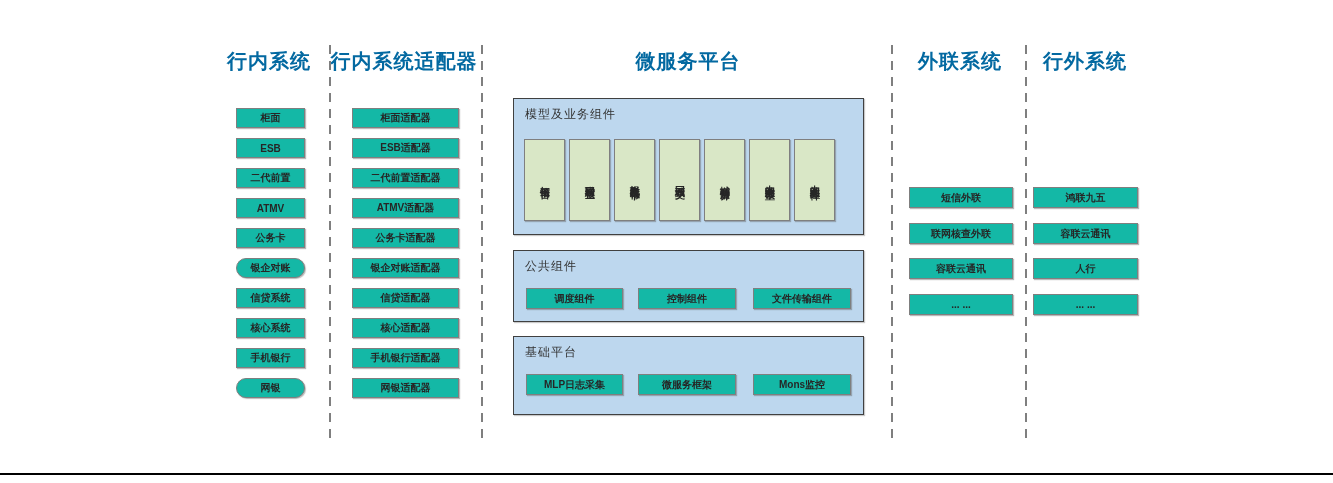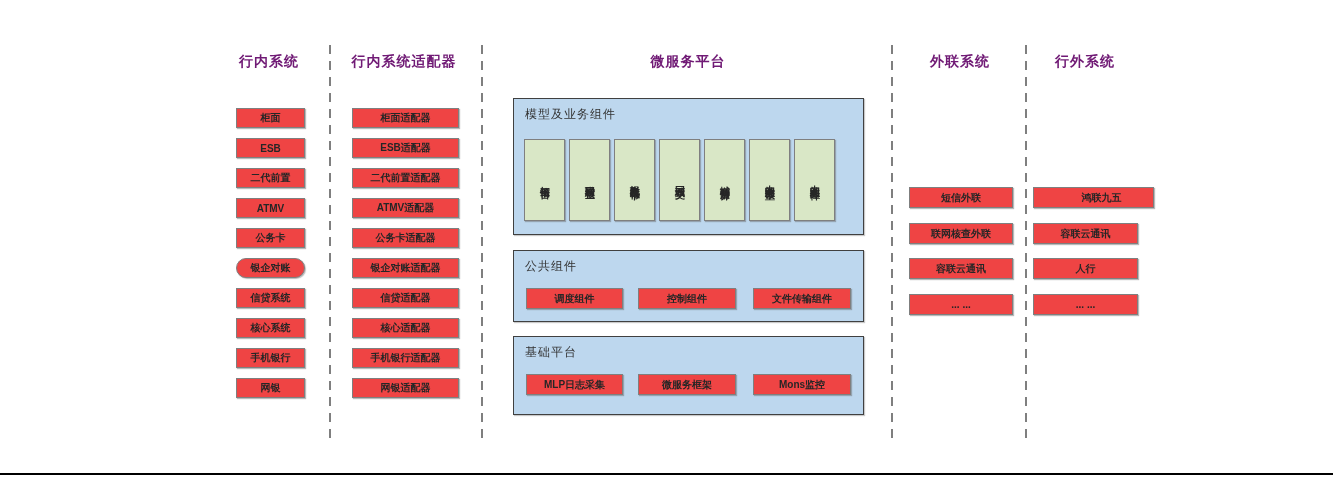--- a/index.html
+++ b/index.html
@@ -2,28 +2,28 @@
 <html><head>
 <meta charset="utf-8">
 <style>
   html,body{margin:0;padding:0;background:#fff;}
   .canvas{
     position:relative;width:1333px;height:483px;background:#ffffff;
     font-family:"Liberation Sans","DejaVu Sans",sans-serif;overflow:hidden;
   }
   .hdr{
     position:absolute;height:22px;line-height:22px;text-align:center;
-    font-size:14px;font-weight:bold;color:#701a75;letter-spacing:1px;
+    font-size:20px;font-weight:bold;color:#0369a1;letter-spacing:1px;
   }
   .vdash{
     position:absolute;top:45px;height:398px;width:2px;
     background:repeating-linear-gradient(to bottom,#7f7f7f 0 9px,transparent 9px 16px);
   }
   .gbox{
-    position:absolute;background:#ef4444;border:1px solid #7f7f7f;
+    position:absolute;background:#14b8a6;border:1px solid #7f7f7f;
     box-shadow:1px 1px 1px rgba(100,100,100,.45);
     display:flex;align-items:center;justify-content:center;
     font-size:10px;font-weight:bold;color:#262626;white-space:nowrap;
   }
   .bluebox{
     position:absolute;background:#bdd7ee;border:1px solid #404040;
     box-shadow:1px 1px 1px rgba(100,100,100,.35);
   }
   .bluelabel{
     position:absolute;left:11px;top:7px;font-size:12px;color:#333333;
@@ -59,21 +59,21 @@
 
   <div class="gbox" style="left:236px;top:108px;width:67px;height:18px;">柜面</div>
   <div class="gbox" style="left:236px;top:138px;width:67px;height:18px;">ESB</div>
   <div class="gbox" style="left:236px;top:168px;width:67px;height:18px;">二代前置</div>
   <div class="gbox" style="left:236px;top:198px;width:67px;height:18px;">ATMV</div>
   <div class="gbox" style="left:236px;top:228px;width:67px;height:18px;">公务卡</div>
   <div class="gbox" style="left:236px;top:258px;width:67px;height:18px;border-radius:10px;">银企对账</div>
   <div class="gbox" style="left:236px;top:288px;width:67px;height:18px;">信贷系统</div>
   <div class="gbox" style="left:236px;top:318px;width:67px;height:18px;">核心系统</div>
   <div class="gbox" style="left:236px;top:348px;width:67px;height:18px;">手机银行</div>
-  <div class="gbox" style="left:236px;top:378px;width:67px;height:18px;">网银</div>
+  <div class="gbox" style="left:236px;top:378px;width:67px;height:18px;border-radius:10px;">网银</div>
 
   <div class="gbox" style="left:352px;top:108px;width:105px;height:18px;">柜面适配器</div>
   <div class="gbox" style="left:352px;top:138px;width:105px;height:18px;">ESB适配器</div>
   <div class="gbox" style="left:352px;top:168px;width:105px;height:18px;">二代前置适配器</div>
   <div class="gbox" style="left:352px;top:198px;width:105px;height:18px;">ATMV适配器</div>
   <div class="gbox" style="left:352px;top:228px;width:105px;height:18px;">公务卡适配器</div>
   <div class="gbox" style="left:352px;top:258px;width:105px;height:18px;">银企对账适配器</div>
   <div class="gbox" style="left:352px;top:288px;width:105px;height:18px;">信贷适配器</div>
   <div class="gbox" style="left:352px;top:318px;width:105px;height:18px;">核心适配器</div>
   <div class="gbox" style="left:352px;top:348px;width:105px;height:18px;">手机银行适配器</div>
@@ -102,20 +102,20 @@
     <div class="gbox" style="left:12px;top:37px;width:95px;height:19px;">MLP日志采集</div>
     <div class="gbox" style="left:124px;top:37px;width:96px;height:19px;">微服务框架</div>
     <div class="gbox" style="left:239px;top:37px;width:96px;height:19px;">Mons监控</div>
   </div>
 
   <div class="gbox" style="left:909px;top:187px;width:102px;height:19px;">短信外联</div>
   <div class="gbox" style="left:909px;top:223px;width:102px;height:19px;">联网核查外联</div>
   <div class="gbox" style="left:909px;top:258px;width:102px;height:19px;">容联云通讯</div>
   <div class="gbox" style="left:909px;top:294px;width:102px;height:19px;">... ...</div>
 
-  <div class="gbox" style="left:1033px;top:187px;width:103px;height:19px;padding-left:16px;">鸿联九五</div>
+  <div class="gbox" style="left:1033px;top:187px;width:103px;height:19px;">鸿联九五</div>
   <div class="gbox" style="left:1033px;top:223px;width:103px;height:19px;">容联云通讯</div>
   <div class="gbox" style="left:1033px;top:258px;width:103px;height:19px;">人行</div>
   <div class="gbox" style="left:1033px;top:294px;width:103px;height:19px;">... ...</div>
 
   <div class="bottom-rule"></div>
 
 </div>
 
 </body></html>

